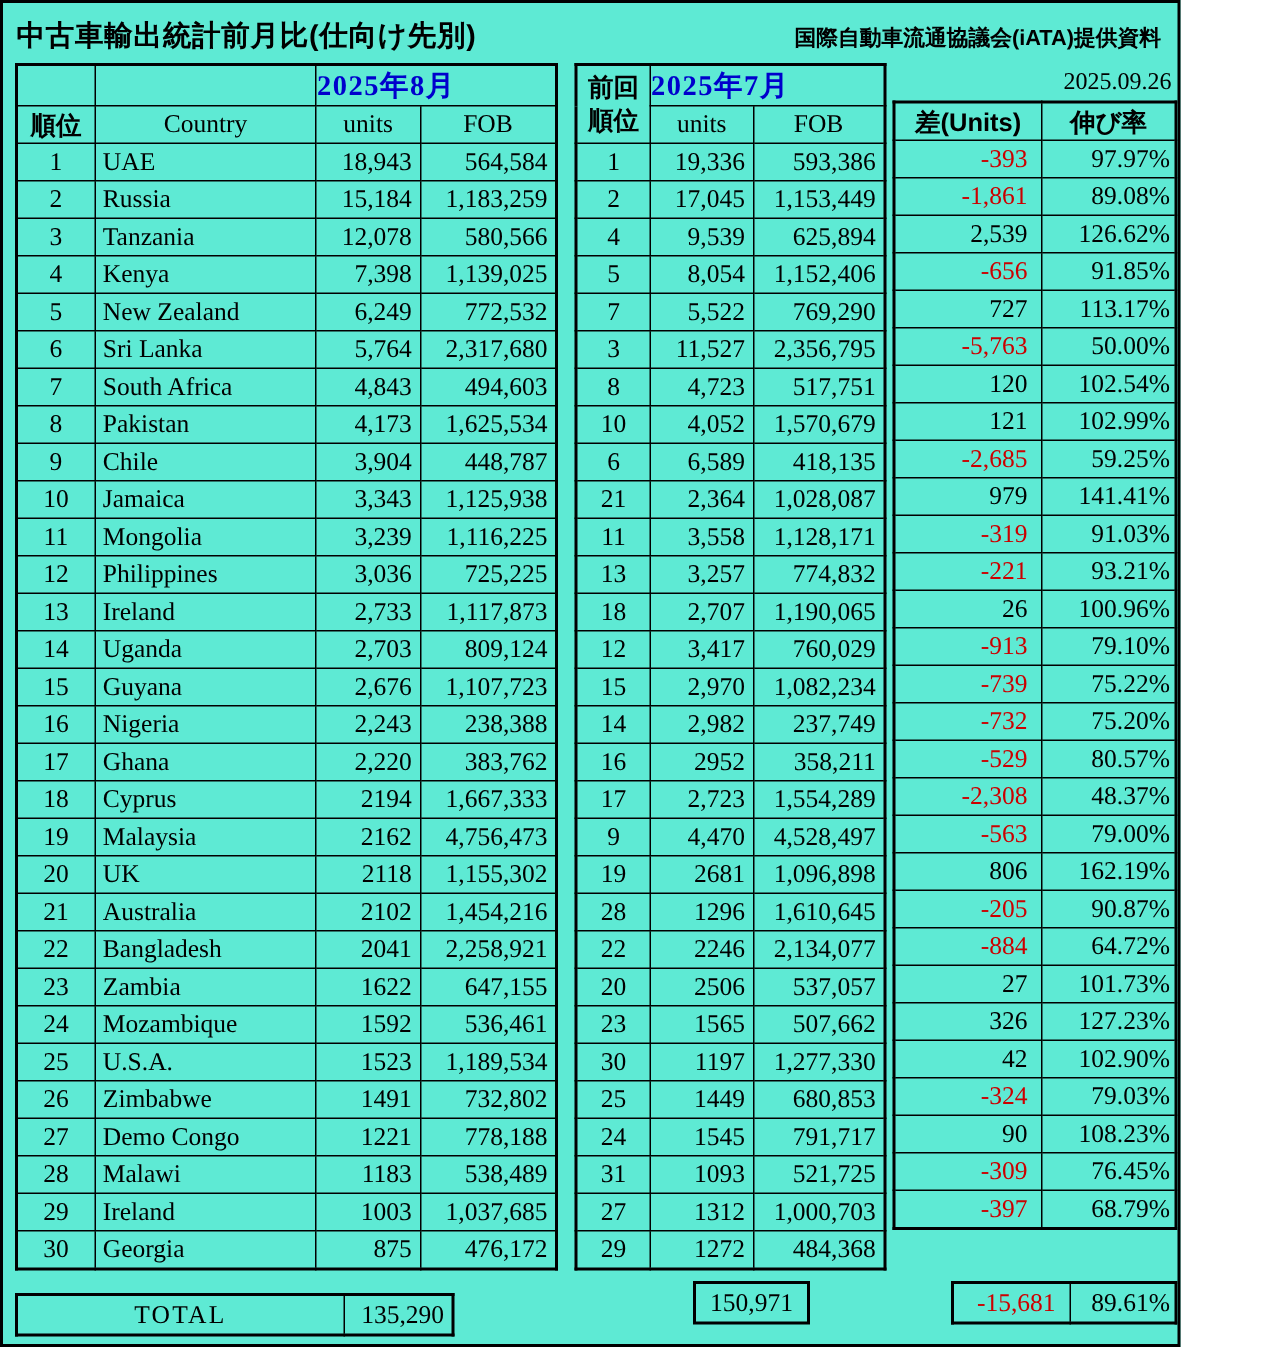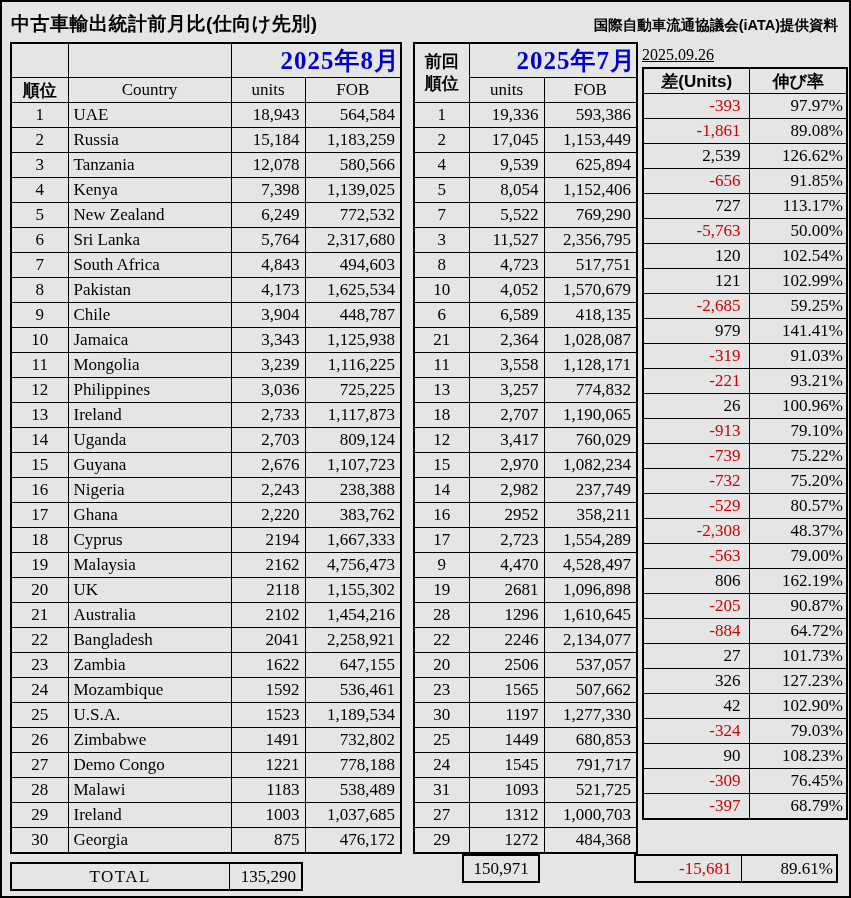--- a/index.html
+++ b/index.html
@@ -1,18 +1,18 @@
 <!DOCTYPE html>
 <html style="--accent-blue: #0000cc; --negative-red: #cc0000;"><head>
 <meta charset="utf-8">
 <style>
   html,body { margin:0; padding:0; background:#fff; }
   .page {
-    position:relative; width:851px; height:898px; box-sizing:border-box;
-    border:2px solid #000; background:#e5e5e5;
+    position:relative; width:787px; height:898px; box-sizing:border-box;
+    border:2px solid #000; background:#5eead4;
     font-family:"Liberation Serif", serif;
     overflow:hidden;
   }
   .titlebar {
     position:absolute; top:9px; left:9px; right:11px;
     display:flex; justify-content:space-between; align-items:baseline;
     white-space:nowrap;
   }
   .title {
     font-family:"Liberation Sans", sans-serif;
@@ -39,26 +39,26 @@
   .c-pct    { text-align:right; padding-right:3px; }
   .neg      { color:var(--negative-red, #cc0000);margin-left:42px; }
   .h-blank  { }
   .h-jp {
     font-family:"Liberation Sans", sans-serif;
     font-weight:bold; font-size:17px; text-align:center;
   }
   .h-latin { text-align:center; font-size:17px; }
   .h-month {
     color:var(--accent-blue, #0000cc);
-    font-weight:bold; font-size:25px; text-align:right; letter-spacing:1px;
+    font-weight:bold; font-size:19px; text-align:left; letter-spacing:1px;
   }
   .prev-rank { line-height:22px; }
   .date-cell {
     height:25px; line-height:25px; font-size:16px;
-    padding-right:4px;text-decoration:underline;
+    text-align:right; padding-right:4px;
   }
   .total-left  { position:absolute; left:8px;   top:860px; }
   .total-right { position:absolute; left:632px; top:852px; }
   .total-mid {
     position:absolute; left:460px; top:852px; width:78px; height:29px;
     box-sizing:border-box; border:2px solid #000;
     text-align:center; line-height:25px; font-size:17px;
   }
   .total-left td, .total-right td { height:25px; }
   .t-label { text-align:center; letter-spacing:1.5px; }

